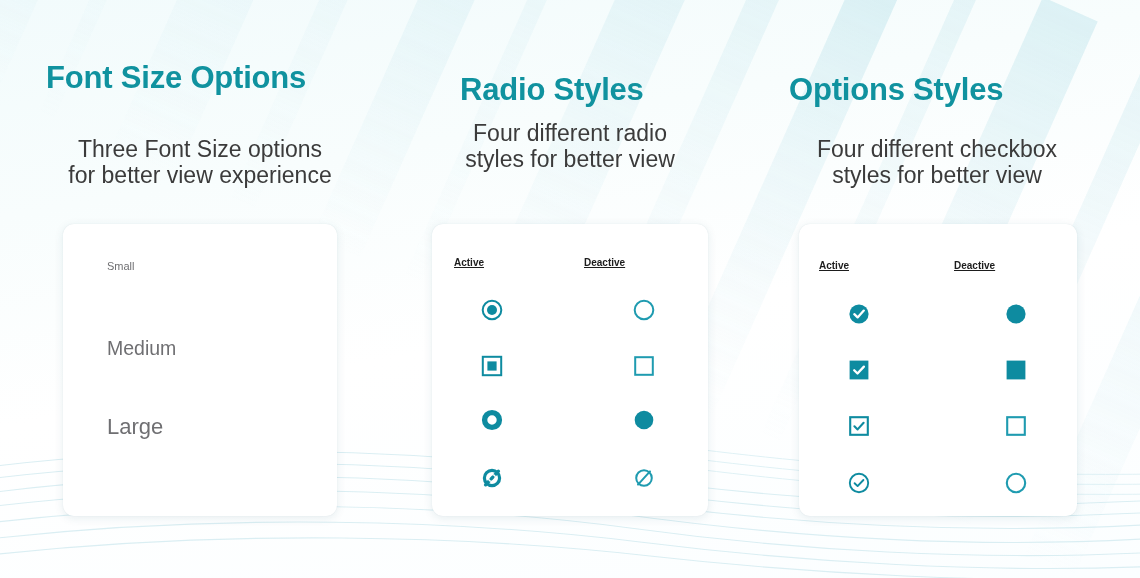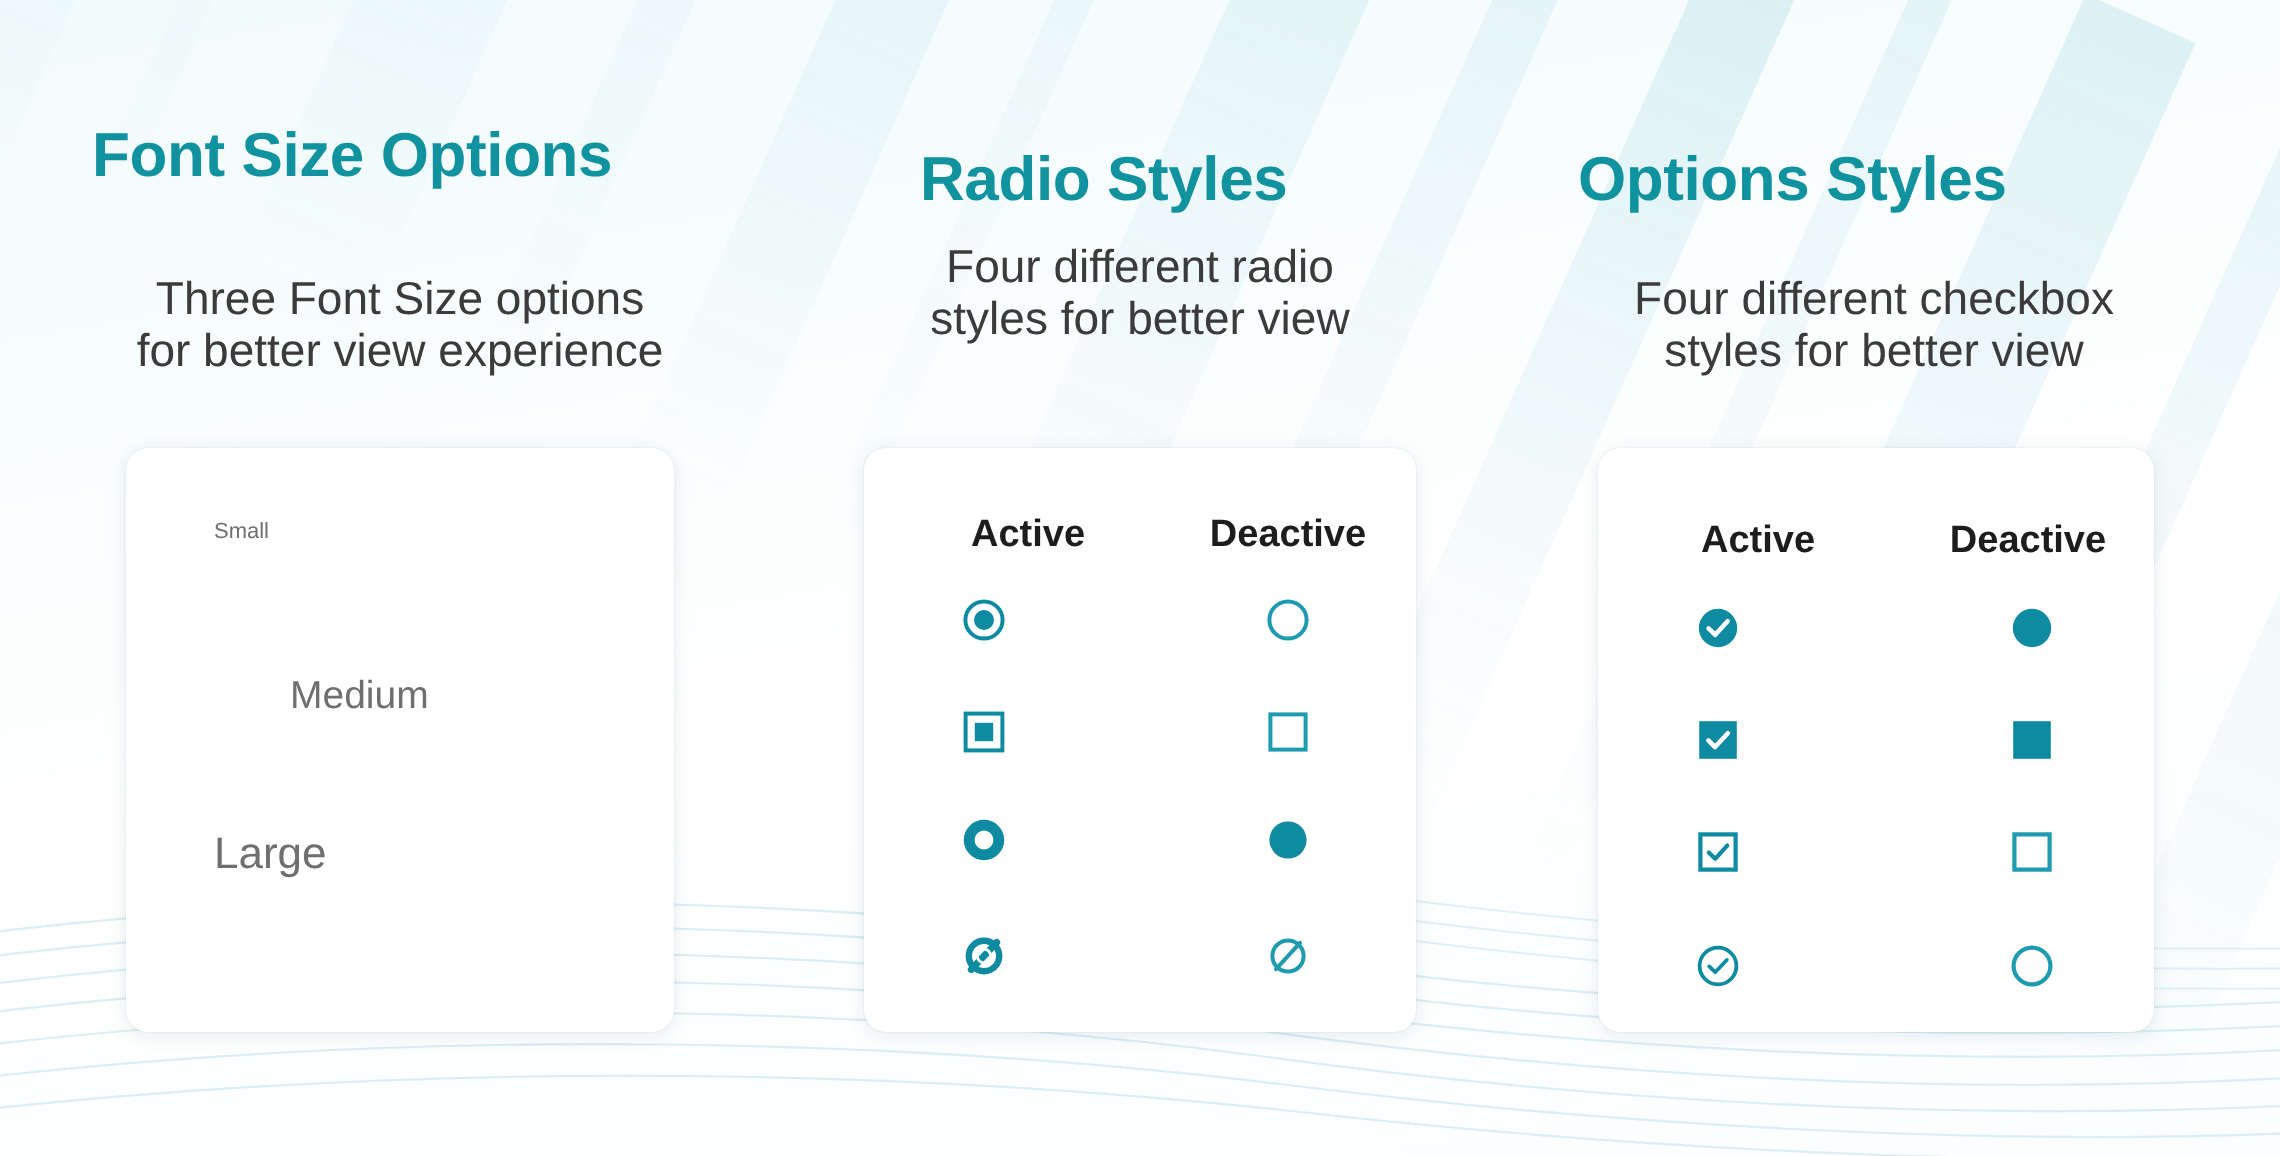--- a/index.html
+++ b/index.html
@@ -15,21 +15,21 @@
     transform:rotate(24deg);opacity:.85;}
   .streak{position:absolute;top:0;height:100%;
     background:linear-gradient(180deg,rgba(176,222,231,.55) 0%,rgba(196,230,238,.34) 45%,rgba(255,255,255,0) 100%);}
   .waves{position:absolute;left:0;bottom:0;width:1140px;height:170px;}
   .card{
     position:absolute;background:#ffffff;border-radius:11px;
     box-shadow:0 2px 10px rgba(24,80,95,.10),0 0 1px rgba(24,80,95,.13);
   }
   .col-title{position:absolute;font-size:31px;font-weight:bold;color:#10929f;letter-spacing:-.2px;white-space:nowrap;}
   .col-sub{position:absolute;font-size:23px;line-height:26px;color:#3b3b3b;text-align:center;}
-  .hdr{position:absolute;font-size:19px;font-weight:bold;color:#1d1d1d;text-align:center;}
+  .hdr{position:absolute;font-size:10px;font-weight:bold;color:#1d1d1d;text-align:left;text-decoration:underline;}
   .fs-item{position:absolute;color:#6f6f72;}
   .fs-small{font-size:11px;}
   .fs-medium{font-size:19.5px;}
   .fs-large{font-size:22px;}
   .icon{position:absolute;display:block;}
 </style>
 </head>
 <body>
 
 <div class="bg">
@@ -72,21 +72,21 @@
 
 <div>
   <div class="col-title" style="left:46px;top:60px;">Font Size Options</div>
   <div class="col-sub" style="left:40px;top:136px;width:320px;">
     <div>Three Font Size options</div>
     <div>for better view experience</div>
   </div>
 
   <div class="card" style="left:63px;top:224px;width:274px;height:292px;">
     <div class="fs-item fs-small" style="left:44px;top:36px;">Small</div>
-    <div class="fs-item fs-medium" style="left:44px;top:113px;margin-left:38px;">Medium</div>
+    <div class="fs-item fs-medium" style="left:44px;top:113px;">Medium</div>
     <div class="fs-item fs-large" style="left:44px;top:190px;">Large</div>
   </div>
 </div>
 
 <div>
   <div class="col-title" style="left:460px;top:72px;">Radio Styles</div>
   <div class="col-sub" style="left:415px;top:120px;width:310px;">
     <div>Four different radio</div>
     <div>styles for better view</div>
   </div>

